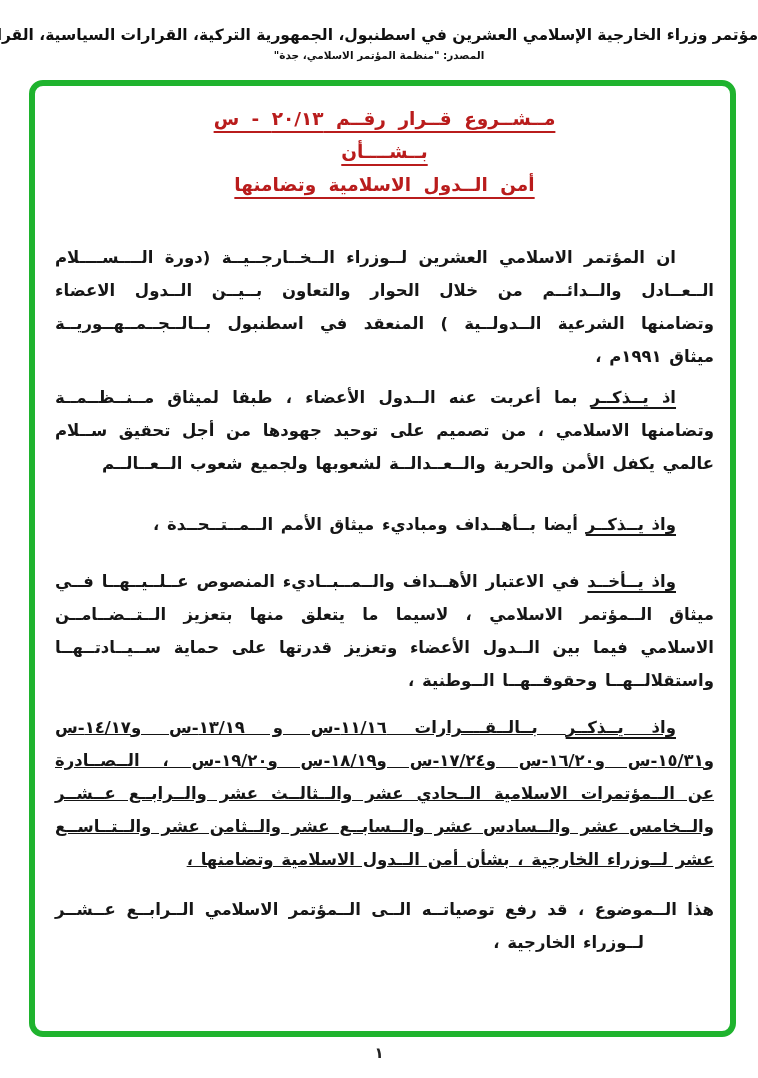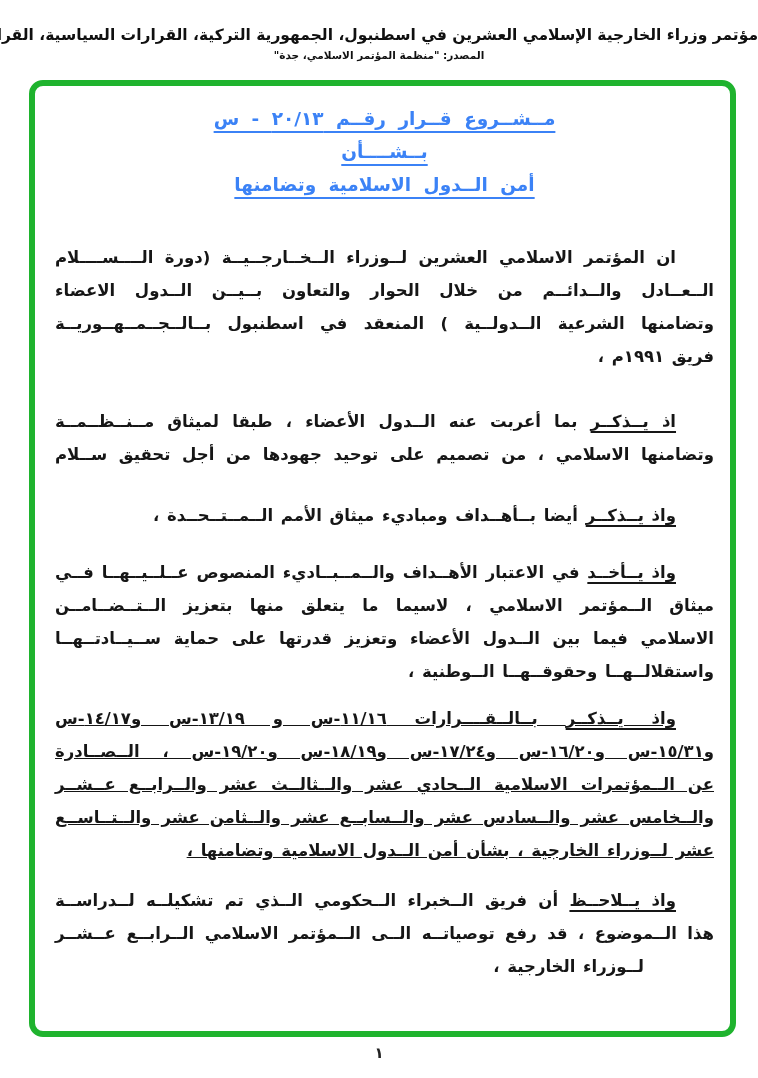--- a/index.html
+++ b/index.html
@@ -12,33 +12,33 @@
   .cap2{font-size:10.5px;font-weight:700;margin-top:5px;color:#101010;}
   .frame{
     position:absolute;top:80px;right:22px;width:707px;height:957px;
     box-sizing:border-box;border:6px solid #1fb32e;border-radius:14px;
     padding:14px 16px 0 20px;overflow:hidden;background:#fff;
   }
   .title{ text-align:center;margin:2px 0 40px 0; }
   .t-line{
     display:block;font-size:18.5px;font-weight:700;line-height:33px;
     text-decoration:underline;text-decoration-thickness:1.8px;text-underline-offset:6px;
-    word-spacing:6px;color:#3b82f6;
+    word-spacing:6px;color:#b91c1c;
   }
   .para{margin:0;}
   .ln{
     font-size:16.5px;font-weight:700;line-height:33px;
     text-align:justify;text-align-last:justify;word-spacing:2px;color:#161616;
   }
   .ln.first{text-indent:38px;}
   .ln.last{text-align-last:start;}
   .lead{
     text-decoration:underline;text-decoration-thickness:1.5px;text-underline-offset:4px;
   }
-  .p1{margin-bottom:32px;}
+  .p1{margin-bottom:8px;}
   .p2{margin-bottom:28px;}
   .p3{margin-bottom:24px;}
   .p4{margin-bottom:14px;margin-top:16px;}
   .p5{margin-bottom:17px;text-decoration:underline;}
   .p6{margin-bottom:0;}
   .pad-r{padding-right:70px;}
   .page-num{
     position:absolute;top:1044px;left:0;right:0;text-align:center;
     font-size:15px;font-weight:700;color:#222;
   }
@@ -56,26 +56,27 @@
   <div class="title">
     <span class="t-line">مــشــروع قــرار رقــم ٢٠/١٣ - س</span>
     <span class="t-line">بــشــــأن</span>
     <span class="t-line">أمن الــدول الاسلامية وتضامنها</span>
   </div>
 
   <div class="para p1">
     <div class="ln first"><span class="lead"></span><span>ان المؤتمر الاسلامي العشرين لــوزراء الــخــارجــيــة (دورة الــــســــلام</span></div>
     <div class="ln">الــعــادل والــدائــم من خلال الحوار والتعاون بــيــن الــدول الاعضاء</div>
     <div class="ln">وتضامنها الشرعية الــدولــية ) المنعقد في اسطنبول بــالــجــمــهــوريــة</div>
-    <div class="ln last">فريق ١٩٩١م ،</div>
+    <div class="ln last">ميثاق ١٩٩١م ،</div>
   </div>
 
   <div class="para p2">
     <div class="ln first"><span class="lead">اذ يــذكــر</span><span> بما أعربت عنه الــدول الأعضاء ، طبقا لميثاق مــنــظــمــة</span></div>
     <div class="ln">وتضامنها الاسلامي ، من تصميم على توحيد جهودها من أجل تحقيق ســلام</div>
+    <div class="ln last">عالمي يكفل الأمن والحرية والــعــدالــة لشعوبها ولجميع شعوب الــعــالــم</div>
   </div>
 
   <div class="para p3">
     <div class="ln first last"><span class="lead">واذ يــذكــر</span><span> أيضا بــأهــداف ومباديء ميثاق الأمم الــمــتــحــدة ،</span></div>
   </div>
 
   <div class="para p4">
     <div class="ln first"><span class="lead">واذ يــأخــد</span><span> في الاعتبار الأهــداف والــمــبــاديء المنصوص عــلــيــهــا فــي</span></div>
     <div class="ln">ميثاق الــمؤتمر الاسلامي ، لاسيما ما يتعلق منها بتعزيز الــتــضــامــن</div>
     <div class="ln">الاسلامي فيما بين الــدول الأعضاء وتعزيز قدرتها على حماية ســيــادتــهــا</div>
@@ -84,20 +85,19 @@
 
   <div class="para p5">
     <div class="ln first"><span class="lead">واذ يــذكــر</span><span> بــالــقــــرارات ١١/١٦-س و ١٣/١٩-س و١٤/١٧-س</span></div>
     <div class="ln">و١٥/٣١-س و١٦/٢٠-س و١٧/٢٤-س و١٨/١٩-س و١٩/٢٠-س ، الــصــادرة</div>
     <div class="ln">عن الــمؤتمرات الاسلامية الــحادي عشر والــثالــث عشر والــرابــع عــشــر</div>
     <div class="ln">والــخامس عشر والــسادس عشر والــسابــع عشر والــثامن عشر والــتــاســع</div>
     <div class="ln last">عشر لــوزراء الخارجية ، بشأن أمن الــدول الاسلامية وتضامنها ،</div>
   </div>
 
   <div class="para p6">
-    <div class="ln first"><span class="lead">واذ يــلاحــظ</span><span> أن فريق الــخبراء الــحكومي الــذي تم تشكيلــه لــدراســة</span></div>
     <div class="ln">هذا الــموضوع ، قد رفع توصياتــه الــى الــمؤتمر الاسلامي الــرابــع عــشــر</div>
     <div class="ln last pad-r">لــوزراء الخارجية ،</div>
   </div>
 
 </section>
 
 <div class="page-num">١</div>
 
 </body></html>

